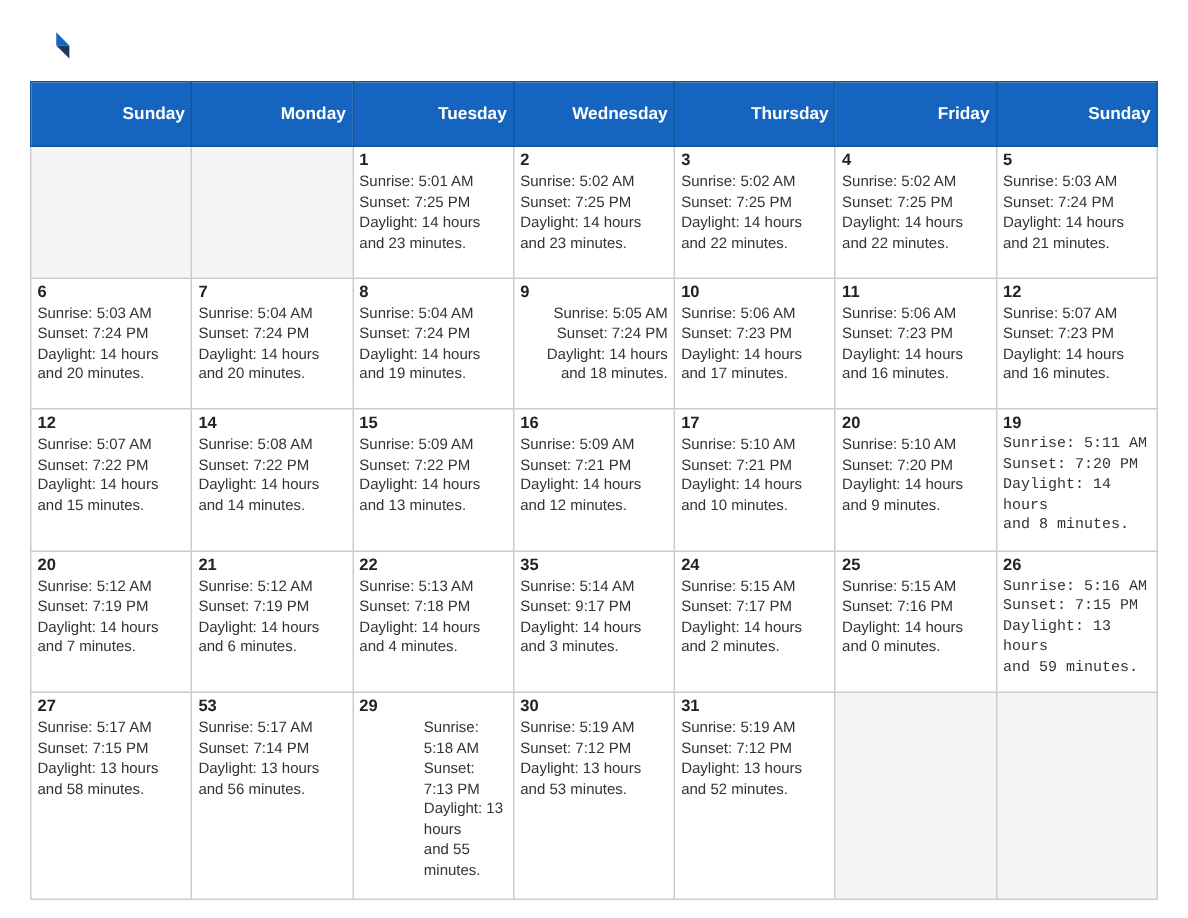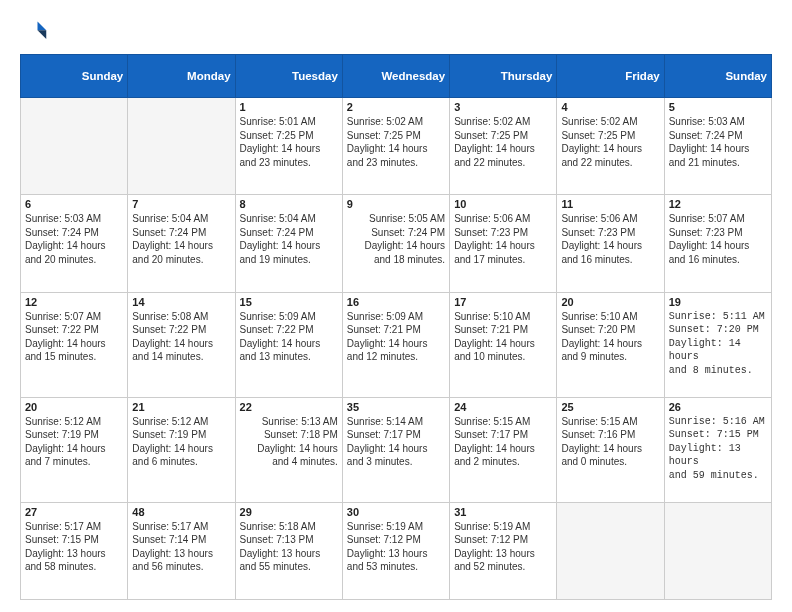--- a/index.html
+++ b/index.html
@@ -277,29 +277,29 @@
           </td>
           <td>
             <span class="day-number">21</span>
             <div class="cell-text" style="white-space: pre-line;">Sunrise: 5:12 AM
 Sunset: 7:19 PM
 Daylight: 14 hours
 and 6 minutes.</div>
           </td>
           <td>
             <span class="day-number">22</span>
-            <div class="cell-text" style="white-space: pre-line; text-align: right;">Sunrise: 5:13 AM
+            <div class="cell-text" style="white-space: pre-line;">Sunrise: 5:13 AM
 Sunset: 7:18 PM
 Daylight: 14 hours
 and 4 minutes.</div>
           </td>
           <td>
             <span class="day-number">35</span>
             <div class="cell-text" style="white-space: pre-line;">Sunrise: 5:14 AM
-Sunset: 7:17 PM
+Sunset: 9:17 PM
 Daylight: 14 hours
 and 3 minutes.</div>
           </td>
           <td>
             <span class="day-number">24</span>
             <div class="cell-text" style="white-space: pre-line;">Sunrise: 5:15 AM
 Sunset: 7:17 PM
 Daylight: 14 hours
 and 2 minutes.</div>
           </td>
@@ -320,29 +320,29 @@
         </tr>
         <tr>
           <td>
             <span class="day-number">27</span>
             <div class="cell-text" style="white-space: pre-line;">Sunrise: 5:17 AM
 Sunset: 7:15 PM
 Daylight: 13 hours
 and 58 minutes.</div>
           </td>
           <td>
-            <span class="day-number">48</span>
+            <span class="day-number">53</span>
             <div class="cell-text" style="white-space: pre-line;">Sunrise: 5:17 AM
 Sunset: 7:14 PM
 Daylight: 13 hours
 and 56 minutes.</div>
           </td>
           <td>
             <span class="day-number">29</span>
-            <div class="cell-text" style="white-space: pre-line;">Sunrise: 5:18 AM
+            <div class="cell-text" style="white-space: pre-line; margin-left: 43px;">Sunrise: 5:18 AM
 Sunset: 7:13 PM
 Daylight: 13 hours
 and 55 minutes.</div>
           </td>
           <td>
             <span class="day-number">30</span>
             <div class="cell-text" style="white-space: pre-line;">Sunrise: 5:19 AM
 Sunset: 7:12 PM
 Daylight: 13 hours
 and 53 minutes.</div>

